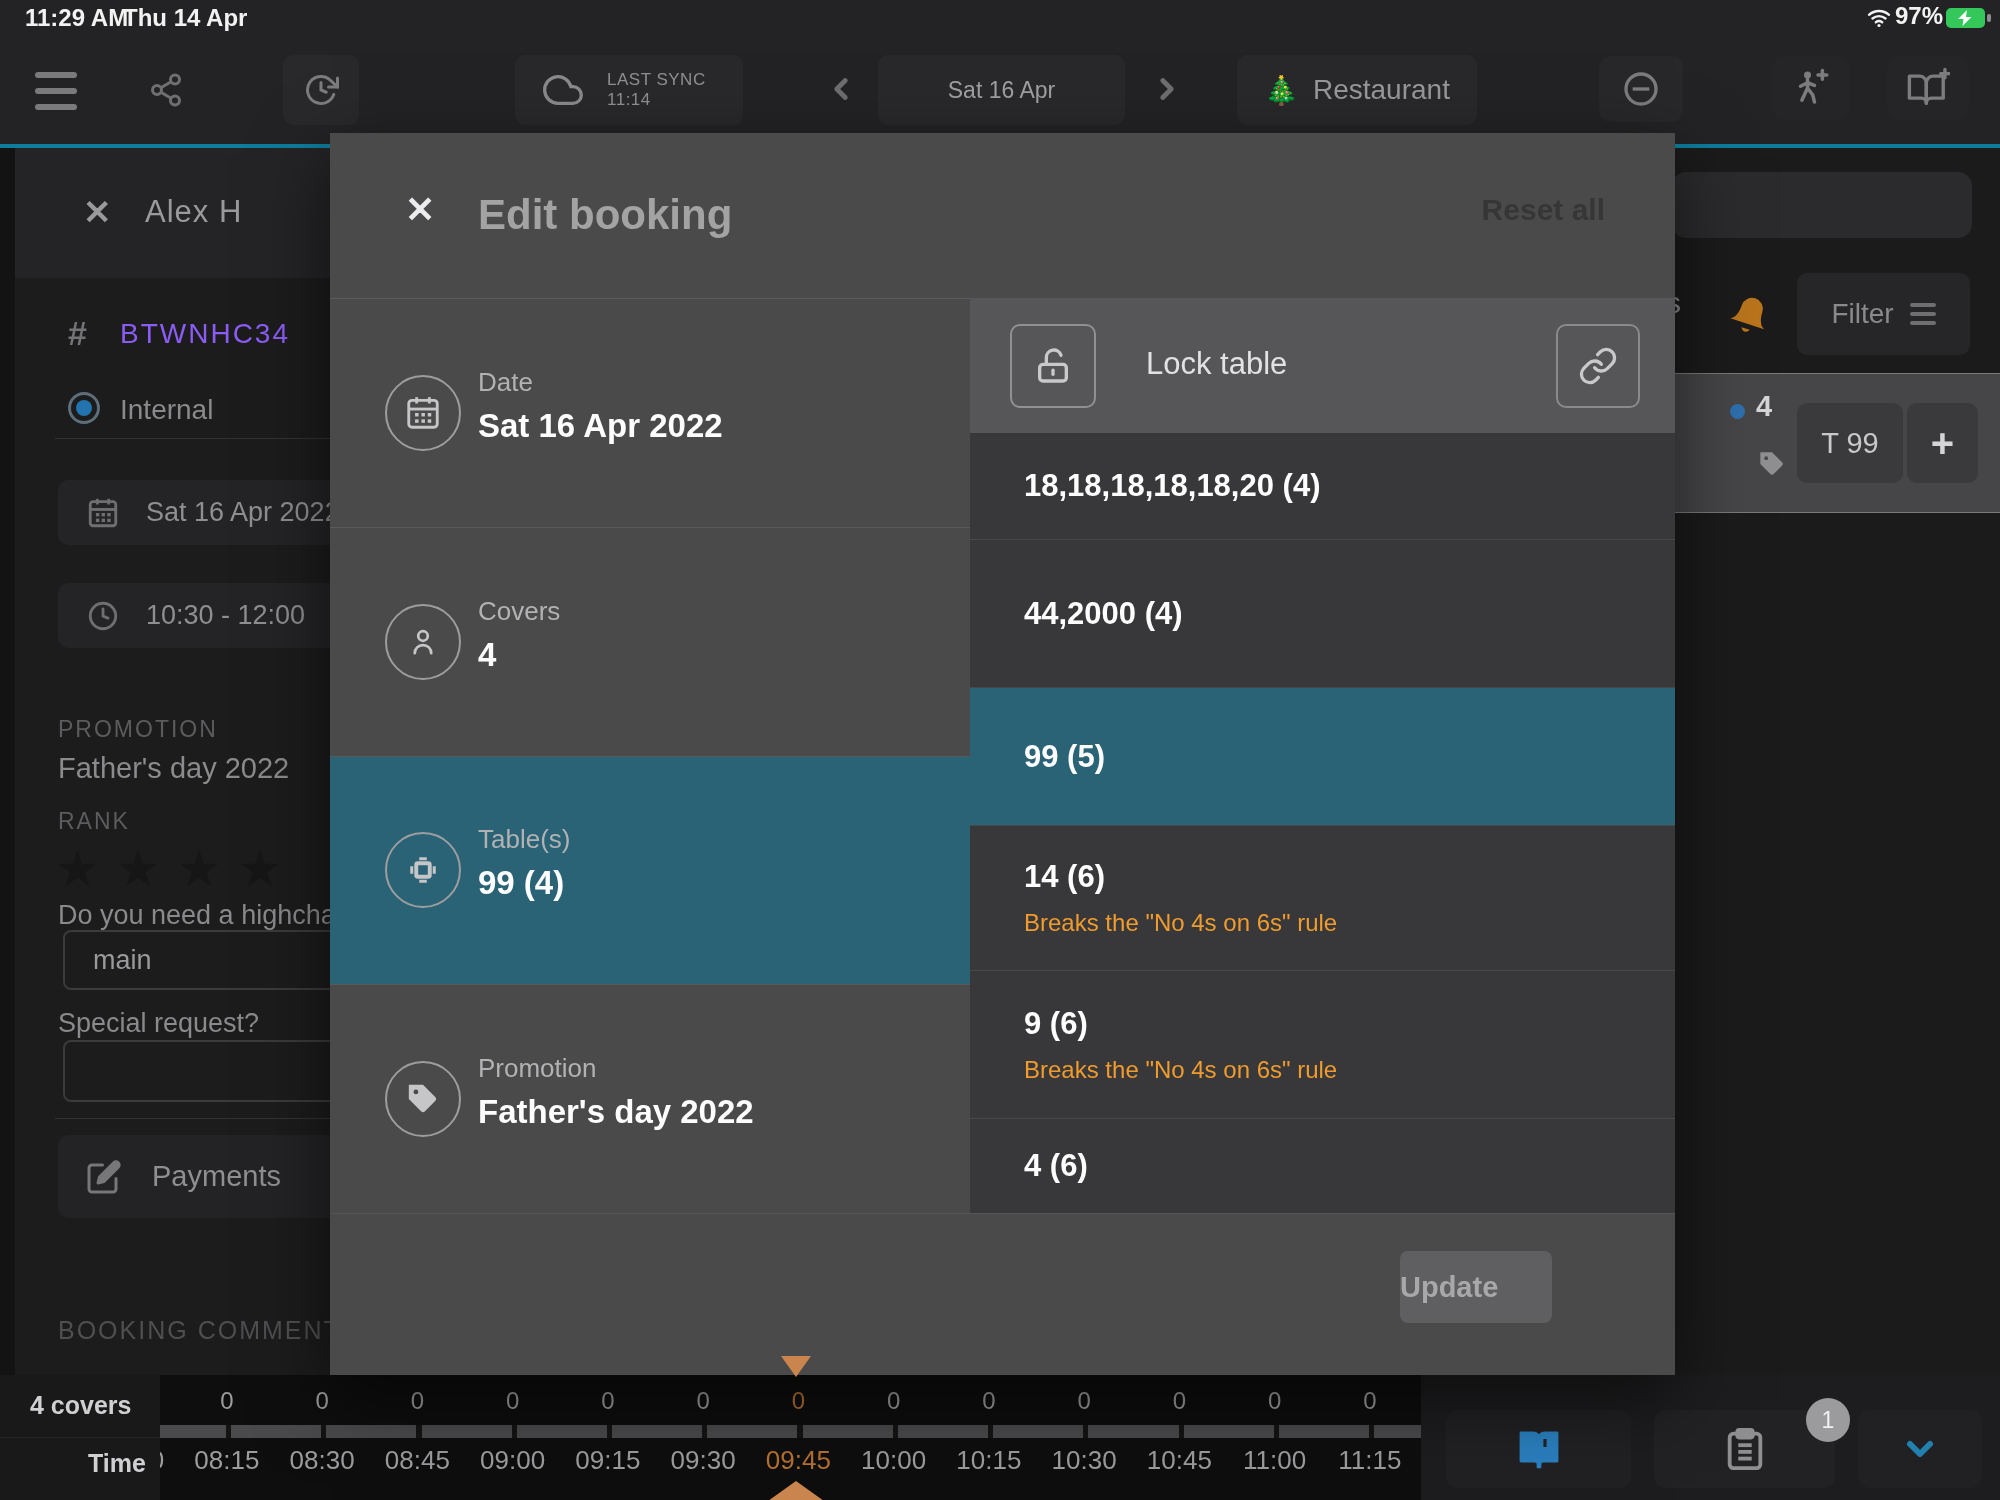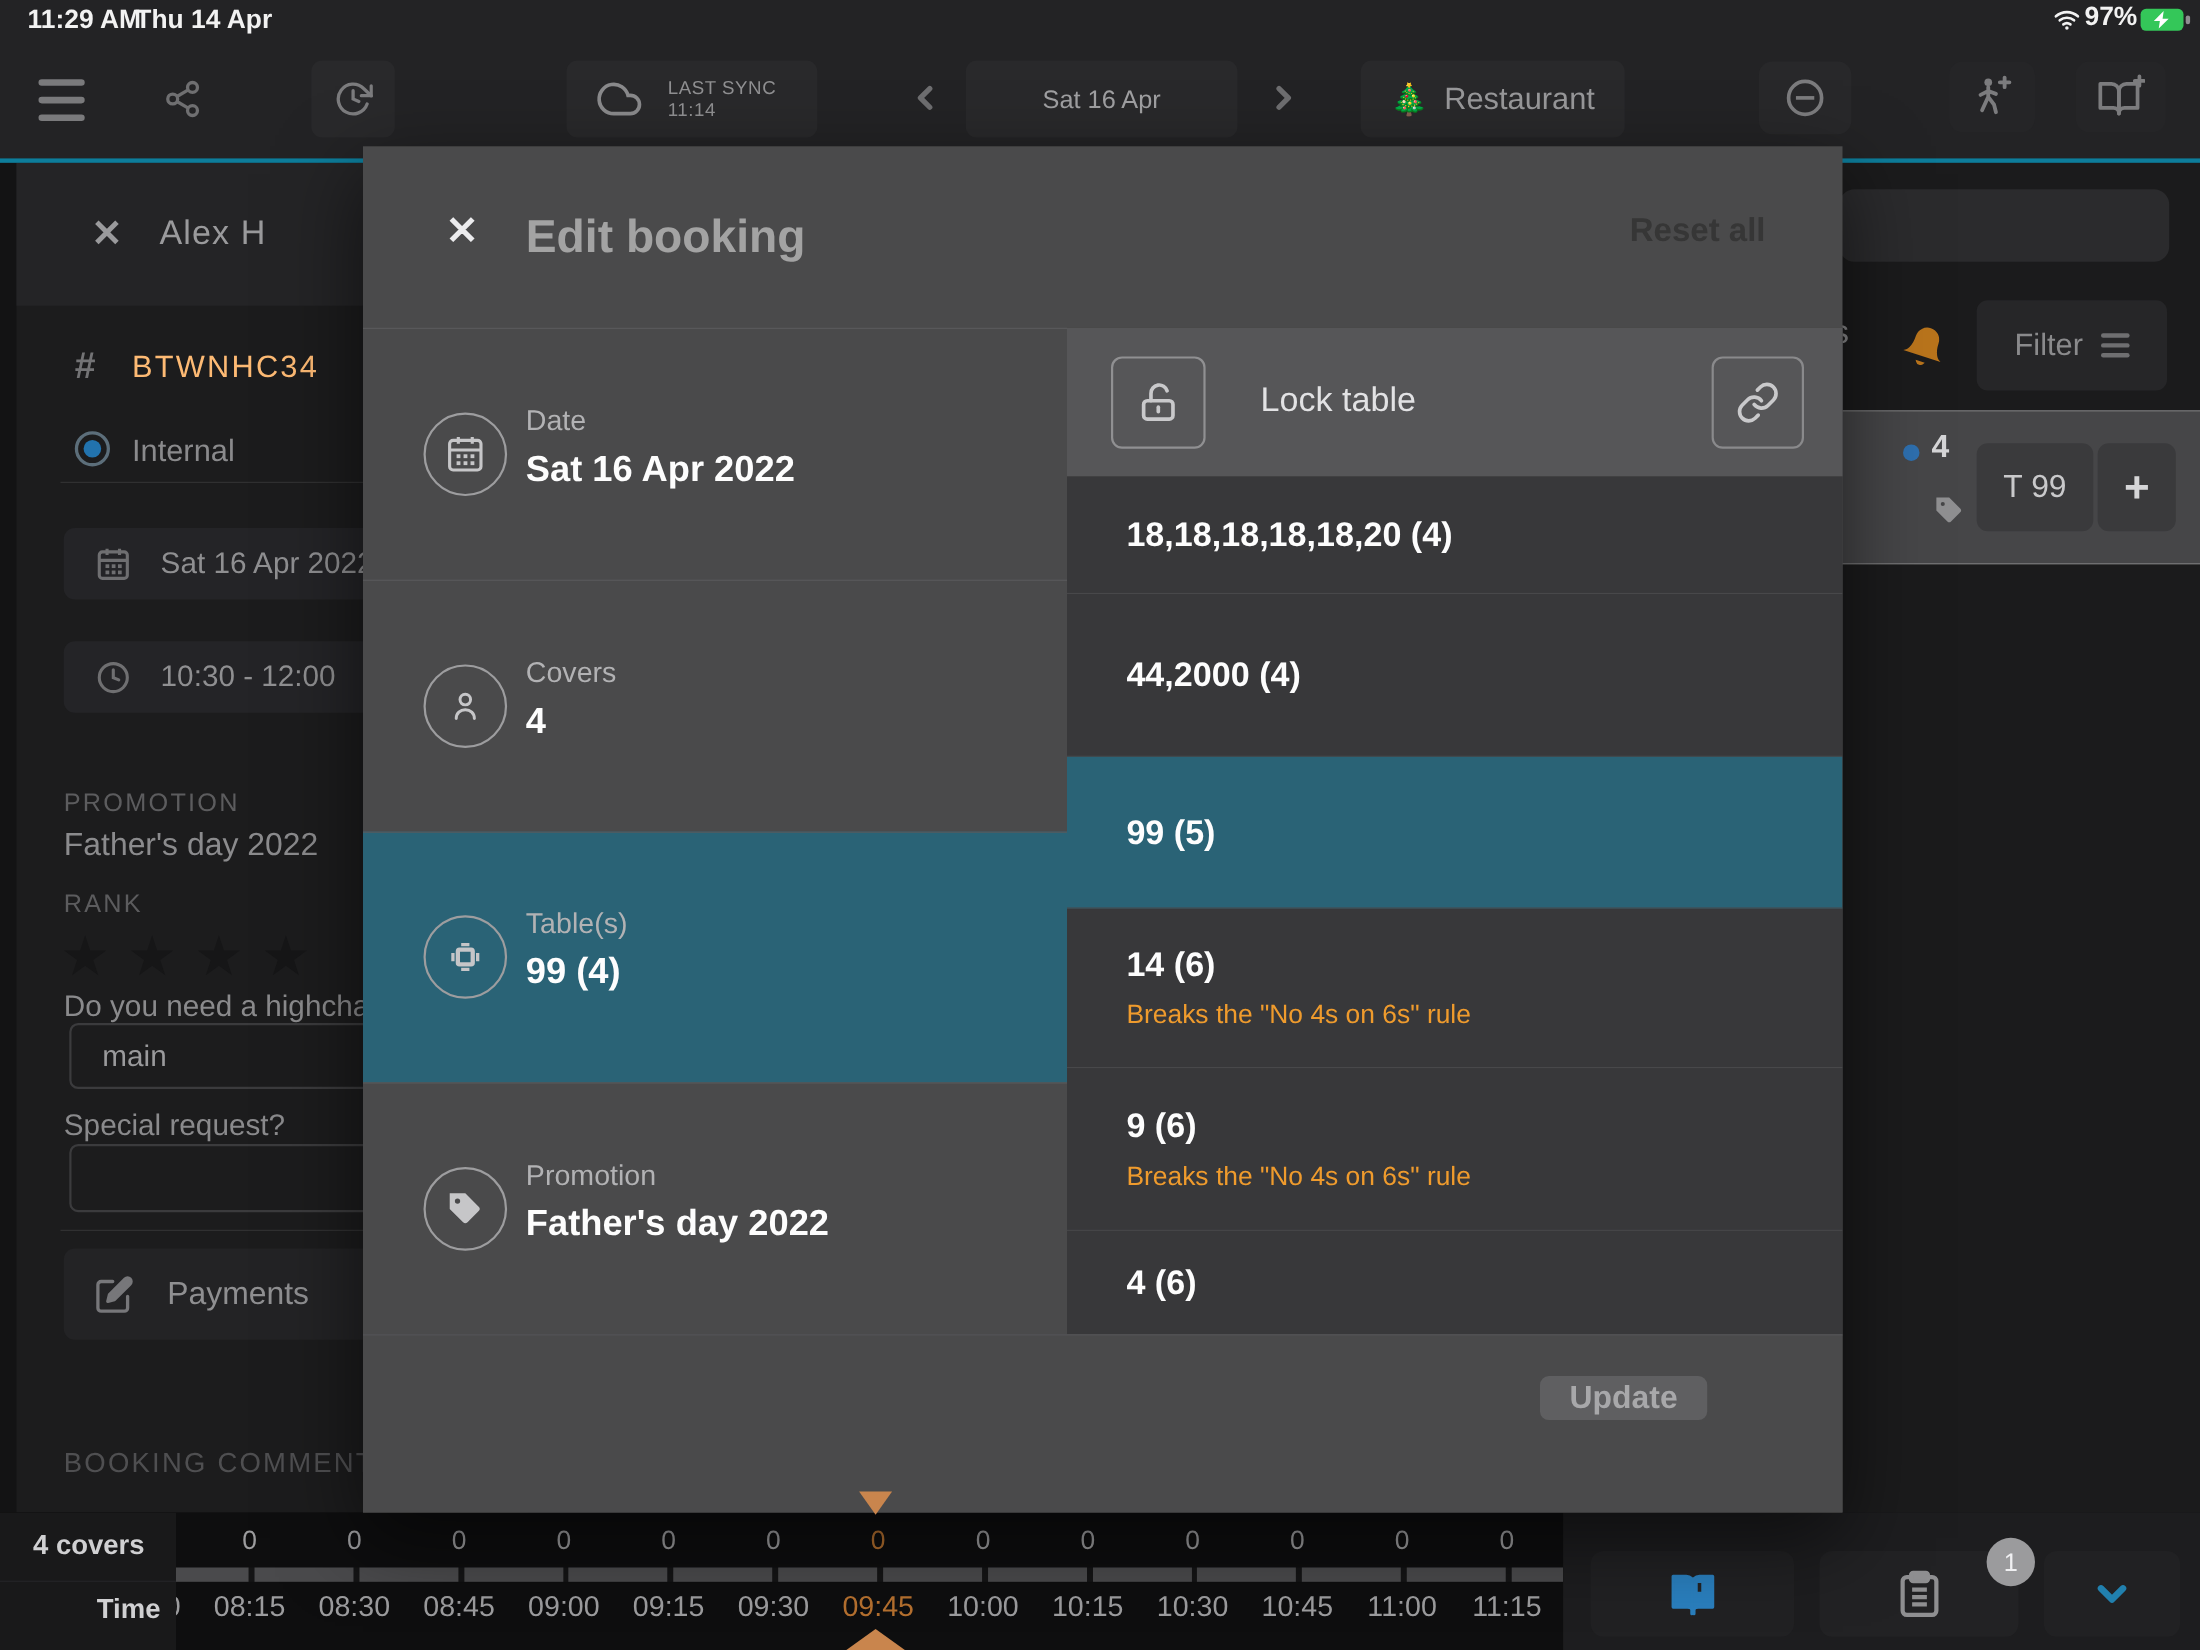--- a/index.html
+++ b/index.html
@@ -28,21 +28,21 @@
   .nav-walkin{left:1772px;top:56px;width:78px;height:64px;border-radius:12px;background:#252527;}
   .nav-bookadd{left:1887px;top:56px;width:82px;height:64px;border-radius:12px;background:#252527;}
   .tealline{position:absolute;left:0;top:144px;width:2000px;height:4px;background:#0d7d9b;z-index:6;}
 
   
   .lpanel{position:absolute;left:15px;top:148px;width:465px;height:1227px;background:#1c1c1d;z-index:3;color:#8a8a8c;}
   .lp-header{position:absolute;left:0;top:0;width:100%;height:130px;background:#242426;}
   .lp-close{position:absolute;left:68px;top:44px;font-size:34px;color:#9a9a9c;font-weight:700;}
   .lp-name{position:absolute;left:130px;top:46px;font-size:31px;color:#9a9a9c;letter-spacing:1px;}
   .lp-hash{position:absolute;left:53px;top:166px;font-size:34px;color:#737375;font-weight:700;}
-  .lp-ref{position:absolute;left:105px;top:170px;font-size:28px;letter-spacing:2px;color:#fdba74;}
+  .lp-ref{position:absolute;left:105px;top:170px;font-size:28px;letter-spacing:2px;color:#8b5cf6;}
   .lp-radio{position:absolute;left:53px;top:244px;width:32px;height:32px;border:3px solid #5c6e7a;border-radius:50%;}
   .lp-radio i{position:absolute;left:5px;top:5px;width:16px;height:16px;border-radius:50%;background:#2273ae;}
   .lp-internal{position:absolute;left:105px;top:246px;font-size:28px;}
   .lp-sep{position:absolute;left:40px;height:1px;background:#333335;width:425px;}
   .lp-btn{position:absolute;left:43px;width:400px;height:65px;background:#242427;border-radius:10px;display:flex;align-items:center;gap:26px;padding-left:28px;color:#8f8f91;font-size:27px;}
   .lp-label{position:absolute;left:43px;font-size:23px;color:#5c5c5e;letter-spacing:2px;}
   .lp-value{position:absolute;left:43px;font-size:29px;color:#8b8b8d;}
   .lp-stars{position:absolute;left:40px;top:692px;display:flex;gap:16px;font-size:50px;color:#161617;}
   .lp-q{position:absolute;left:43px;top:752px;font-size:27px;white-space:nowrap;}
   .lp-input{position:absolute;left:48px;width:392px;border:2px solid #3b3b3d;border-radius:8px;color:#9a9a9c;font-size:27px;display:flex;align-items:center;padding-left:28px;background:transparent;}
@@ -111,21 +111,21 @@
   .opt:nth-of-type(1){height:107px;}
   .opt:nth-of-type(2){height:148px;}
   .opt:nth-of-type(3){height:138px;}
   .opt:nth-of-type(4){height:145px;}
   .opt:nth-of-type(5){height:148px;}
   .opt:nth-of-type(6){flex:1;border-bottom:none;}
   .opt.selected{background:#2a6376;}
   .opt-label{font-size:31px;font-weight:700;color:#fdfdfd;}
   .opt-warning{font-size:24px;color:#ef9b2d;}
   .m-footer{position:absolute;left:0;bottom:0;width:100%;height:162px;background:#4a4a4b;border-top:1px solid #555557;}
-  .upd-btn{position:absolute;right:123px;top:37px;width:152px;height:40px;background:#5f5f61;border-radius:8px;display:flex;align-items:center;justify-content:center;font-size:29px;font-weight:700;color:#a8a8aa;}
+  .upd-btn{position:absolute;right:123px;top:37px;width:152px;height:72px;background:#5f5f61;border-radius:8px;display:flex;align-items:center;justify-content:flex-start;font-size:29px;font-weight:700;color:#a8a8aa;}
   svg{display:block;}
 </style>
 </head>
 <body>
 
 <div class="stage">
 
   <div class="topstrip">
     <div class="statusbar">
       <span class="st-time">11:29 AM</span>

